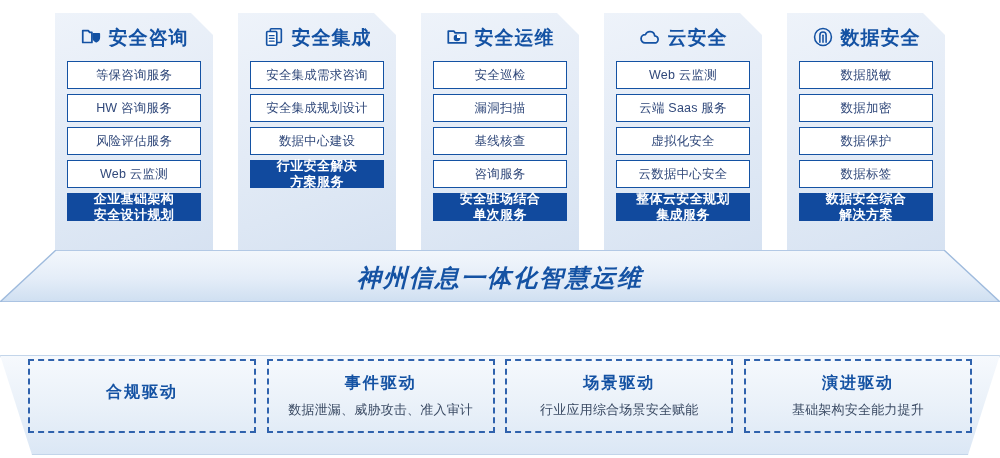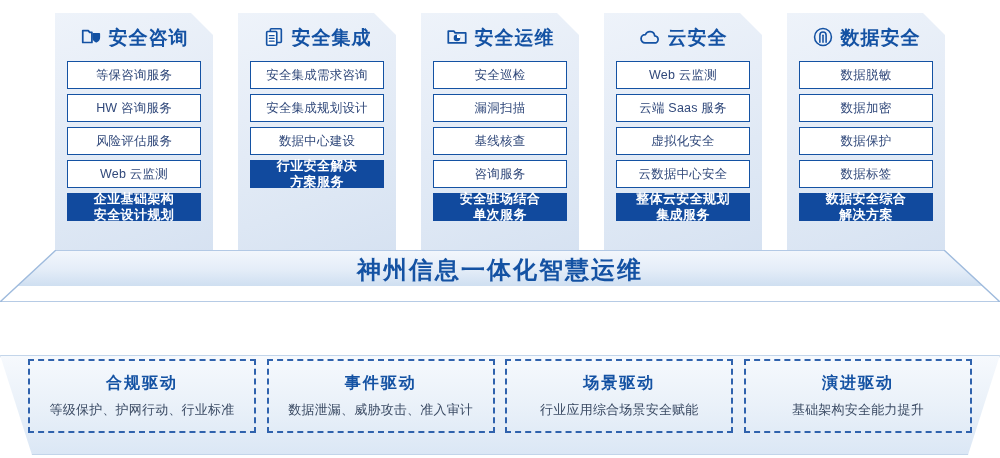--- a/index.html
+++ b/index.html
@@ -80,27 +80,28 @@
     flex-direction:column;
     justify-content:center;
     letter-spacing:0.4px;
   }
   .item-highlight span{display:block;}
 
   
   .banner{
     position:absolute;
     left:0;top:250px;
-    width:1000px;height:36px;
+    width:1000px;height:52px;
     background:linear-gradient(180deg,#f3f7fc 0%,#e4edf8 55%,#cfdff1 100%);
     -webkit-clip-path:polygon(56px 0,944px 0,1000px 52px,0 52px);
     clip-path:polygon(56px 0,944px 0,1000px 52px,0 52px);
     display:flex;
     align-items:center;
     justify-content:center;
+    font-style:italic;
   }
   .banner-edge{
     position:absolute;
     left:0;top:250px;width:1000px;height:52px;
     pointer-events:none;
   }
   .banner-text{
     font-size:24px;
     font-weight:bold;
     color:#1452a3;
@@ -294,21 +295,20 @@
   </div>
   <svg class="banner-edge" viewBox="0 0 1000 52" preserveAspectRatio="none">
     <polygon points="56,0 944,0 1000,52 0,52" fill="none" stroke="#9fbbdd" stroke-width="1.4"></polygon>
   </svg>
 
 
   <div class="drivers-wrap"></div>
   <div class="drivers">
     <div class="driver">
       <div class="driver-title">合规驱动</div>
-      <div class="driver-desc">等级保护、护网行动、行业标准</div>
     </div>
     <div class="driver">
       <div class="driver-title">事件驱动</div>
       <div class="driver-desc">数据泄漏、威胁攻击、准入审计</div>
     </div>
     <div class="driver">
       <div class="driver-title">场景驱动</div>
       <div class="driver-desc">行业应用综合场景安全赋能</div>
     </div>
     <div class="driver">

